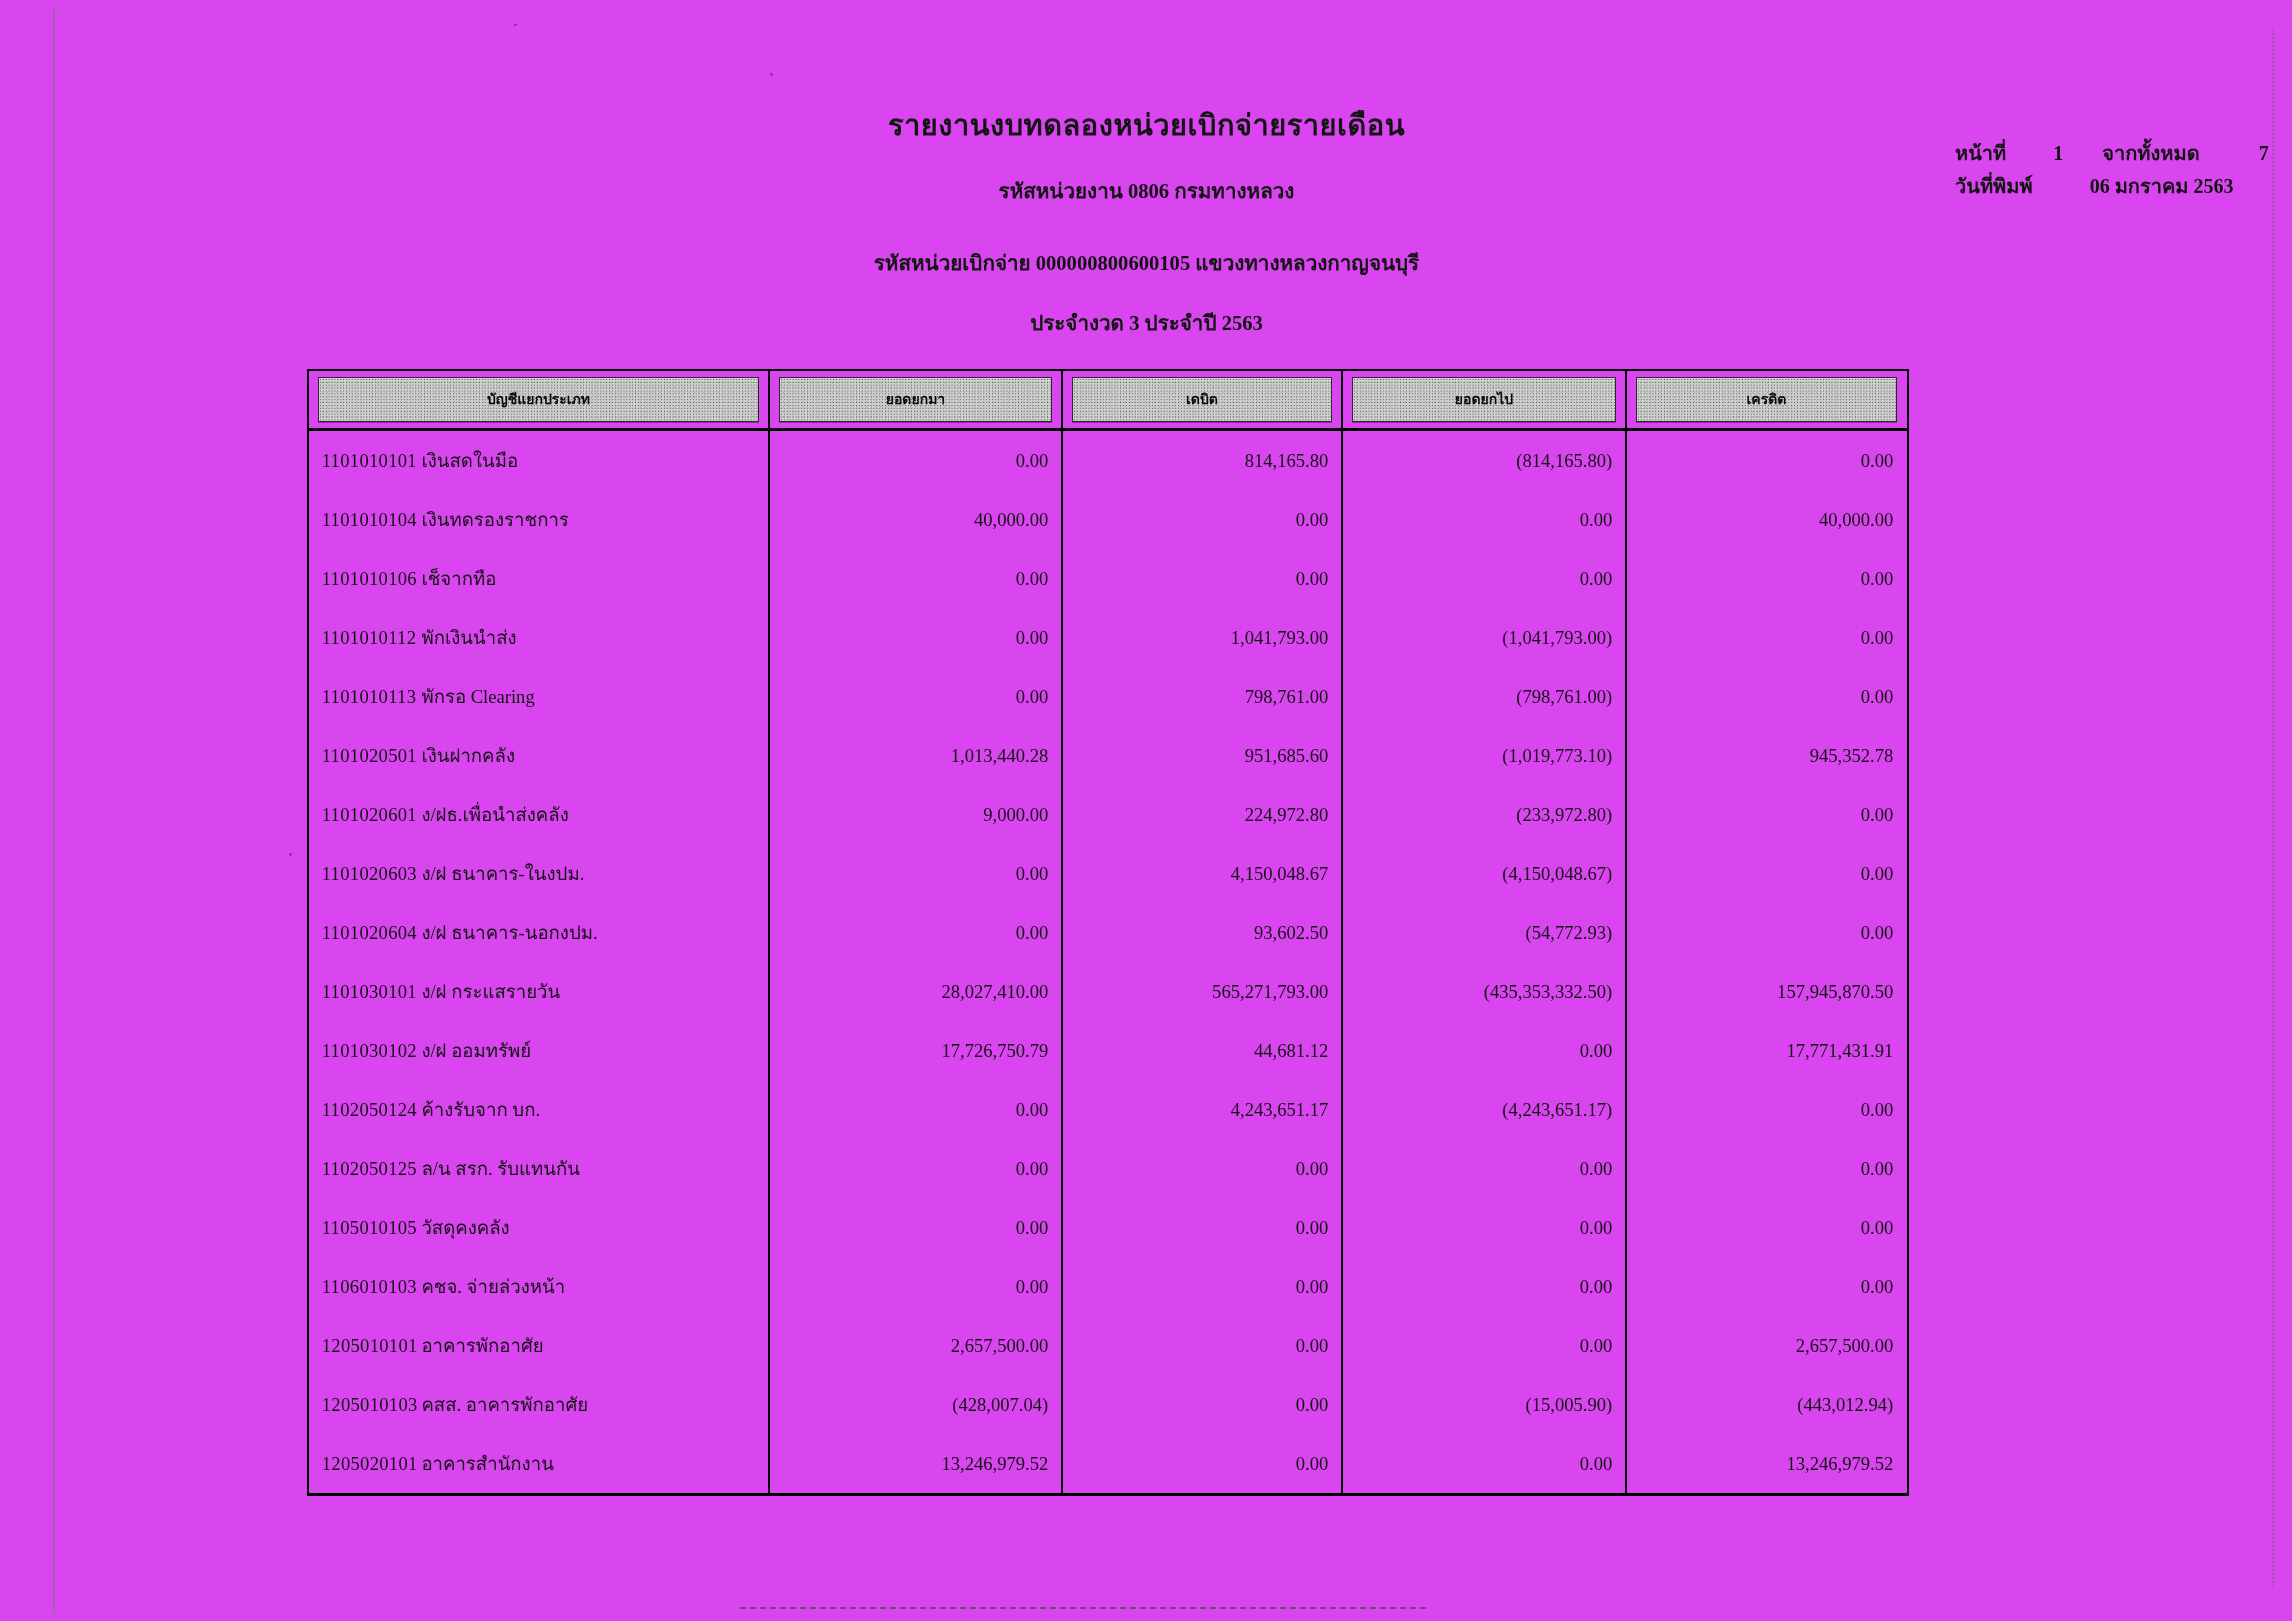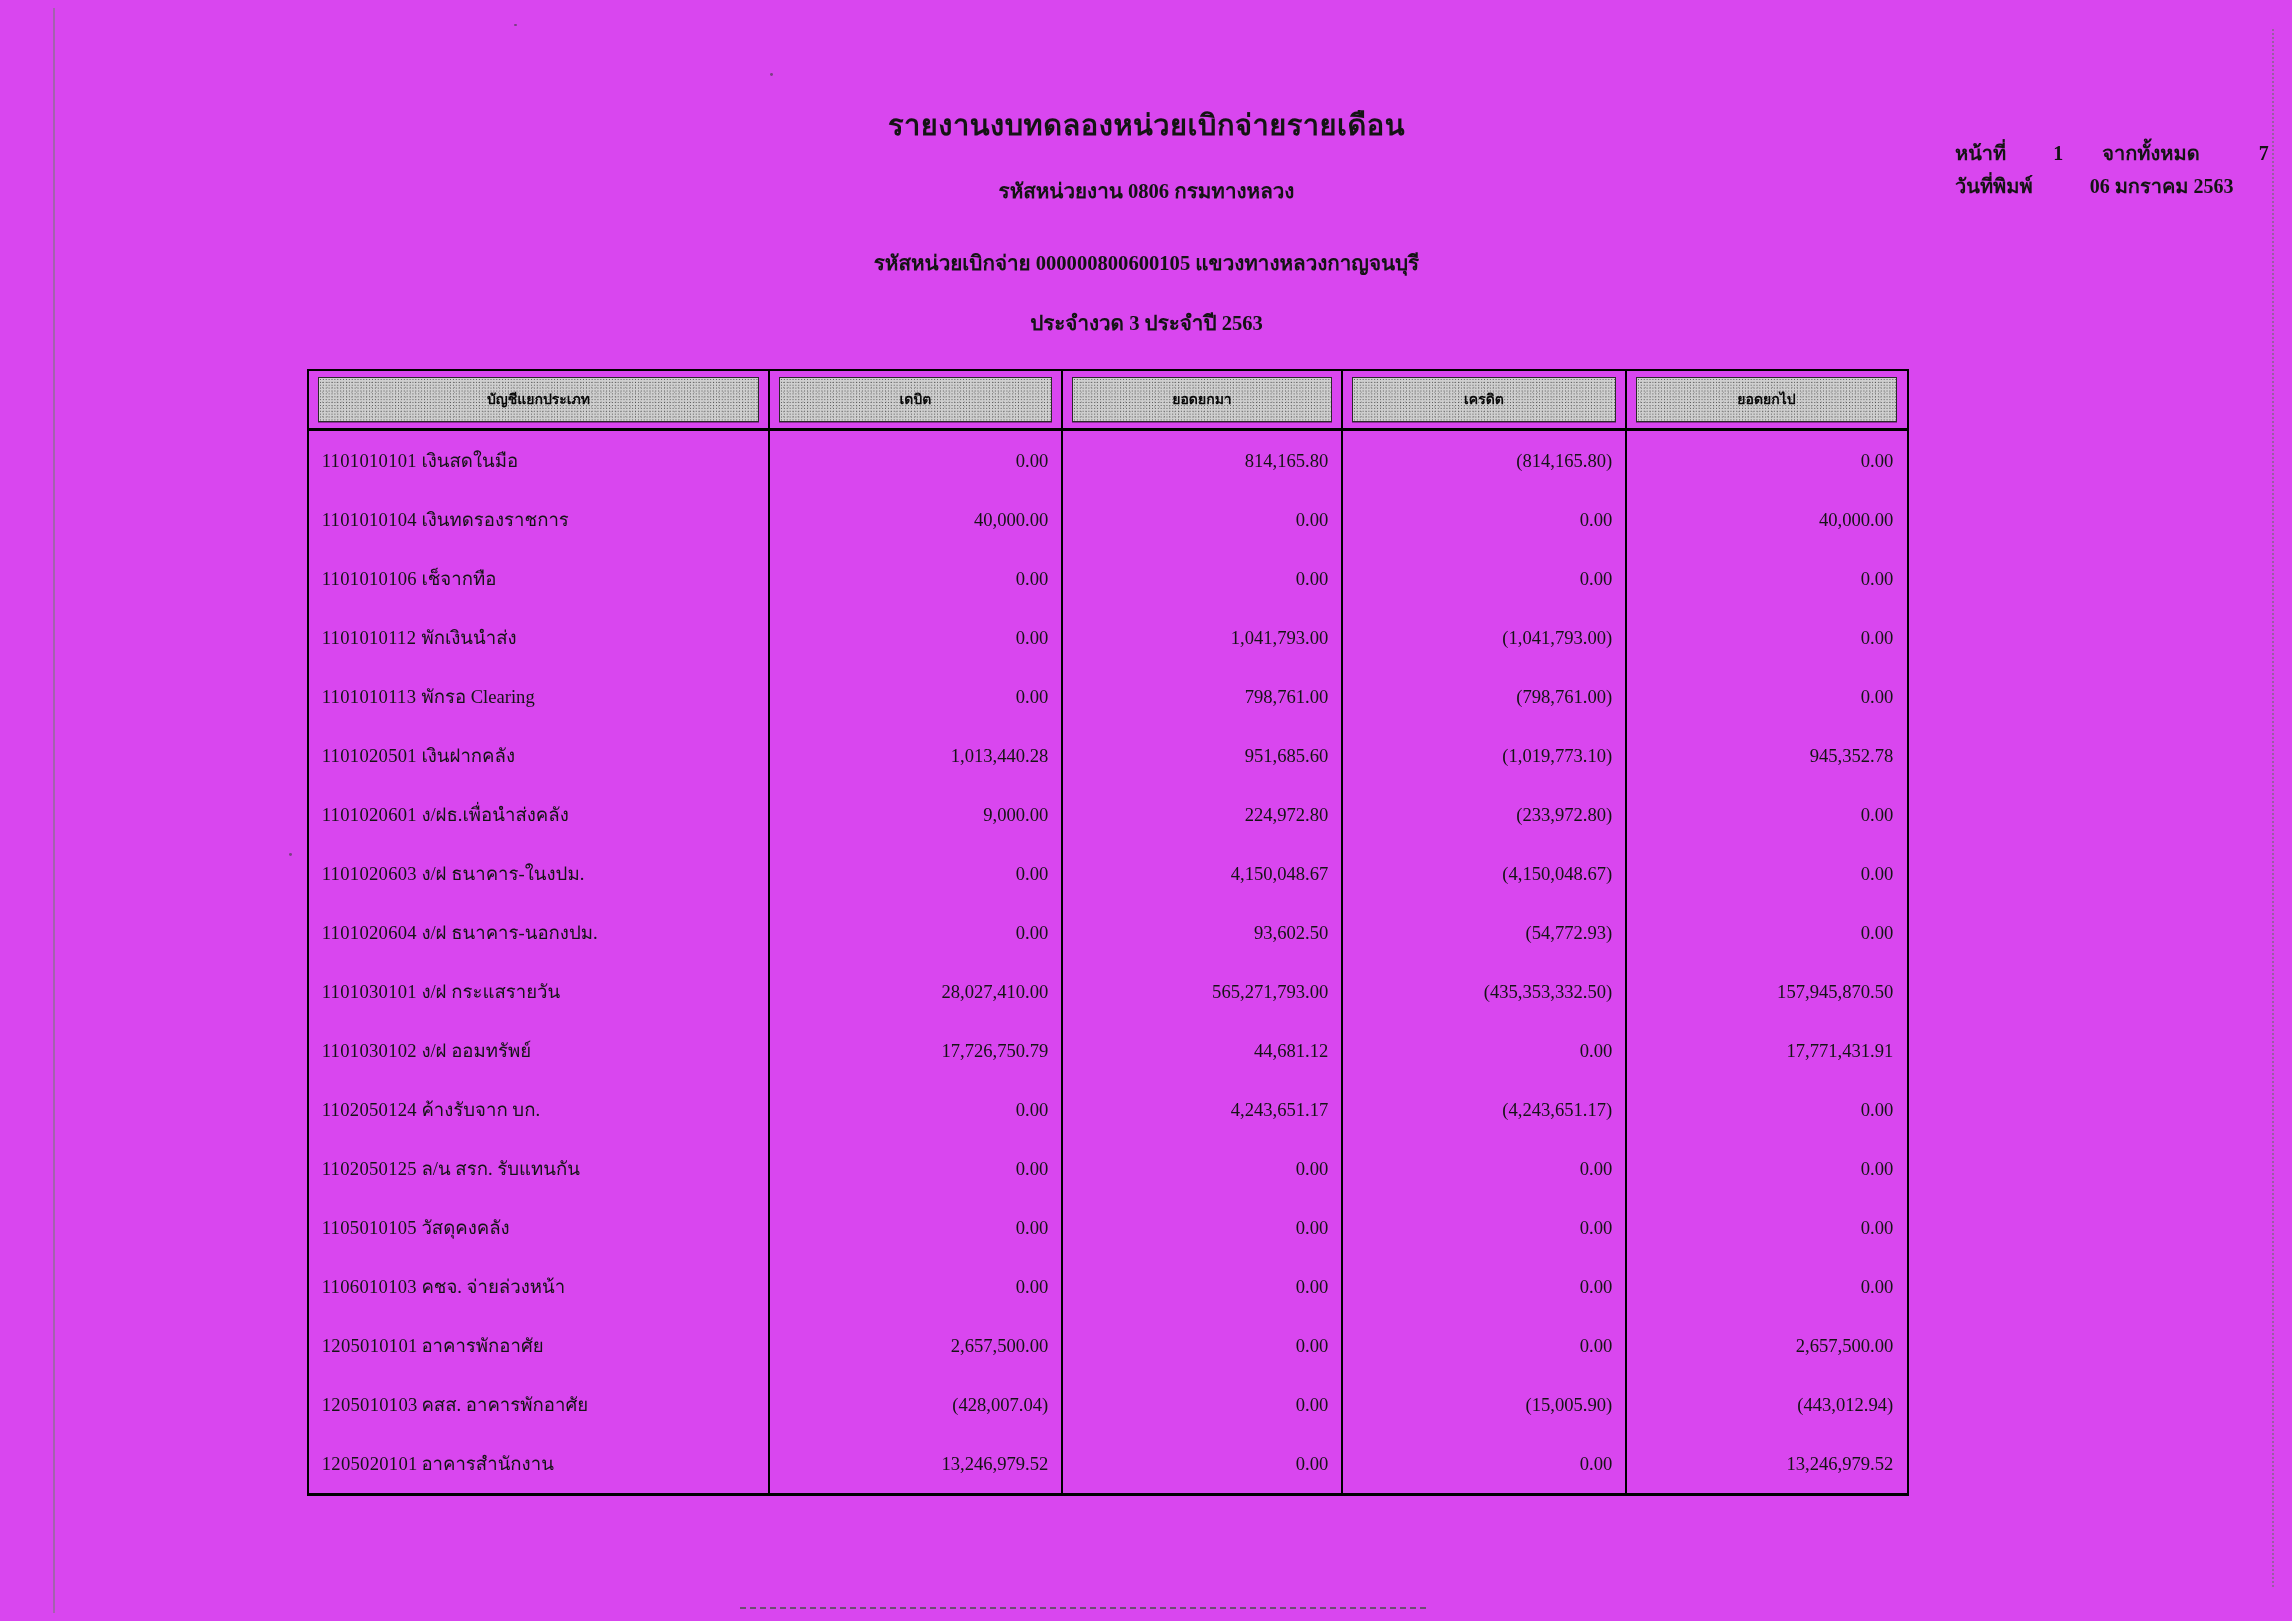--- a/index.html
+++ b/index.html
@@ -140,30 +140,30 @@
       <span class="pi-date-val">06 มกราคม 2563</span>
     </div>
   </div>
 
   <div class="trial-table">
     <div class="t-row thead">
       <div class="t-cell">
         <div class="header-box">บัญชีแยกประเภท</div>
       </div>
       <div class="t-cell">
+        <div class="header-box">ยอดยกมา</div>
+      </div>
+      <div class="t-cell">
         <div class="header-box">เดบิต</div>
       </div>
       <div class="t-cell">
-        <div class="header-box">ยอดยกมา</div>
+        <div class="header-box">ยอดยกไป</div>
       </div>
       <div class="t-cell">
         <div class="header-box">เครดิต</div>
-      </div>
-      <div class="t-cell">
-        <div class="header-box">ยอดยกไป</div>
       </div>
     </div>
     <div class="tbody">
     <div class="t-row">
       <div class="t-cell cell-account">
         <span class="acct-code">1101010101</span>
         <span class="acct-name">เงินสดในมือ</span>
       </div>
       <div class="t-cell cell-num">0.00</div>
       <div class="t-cell cell-num">814,165.80</div>

